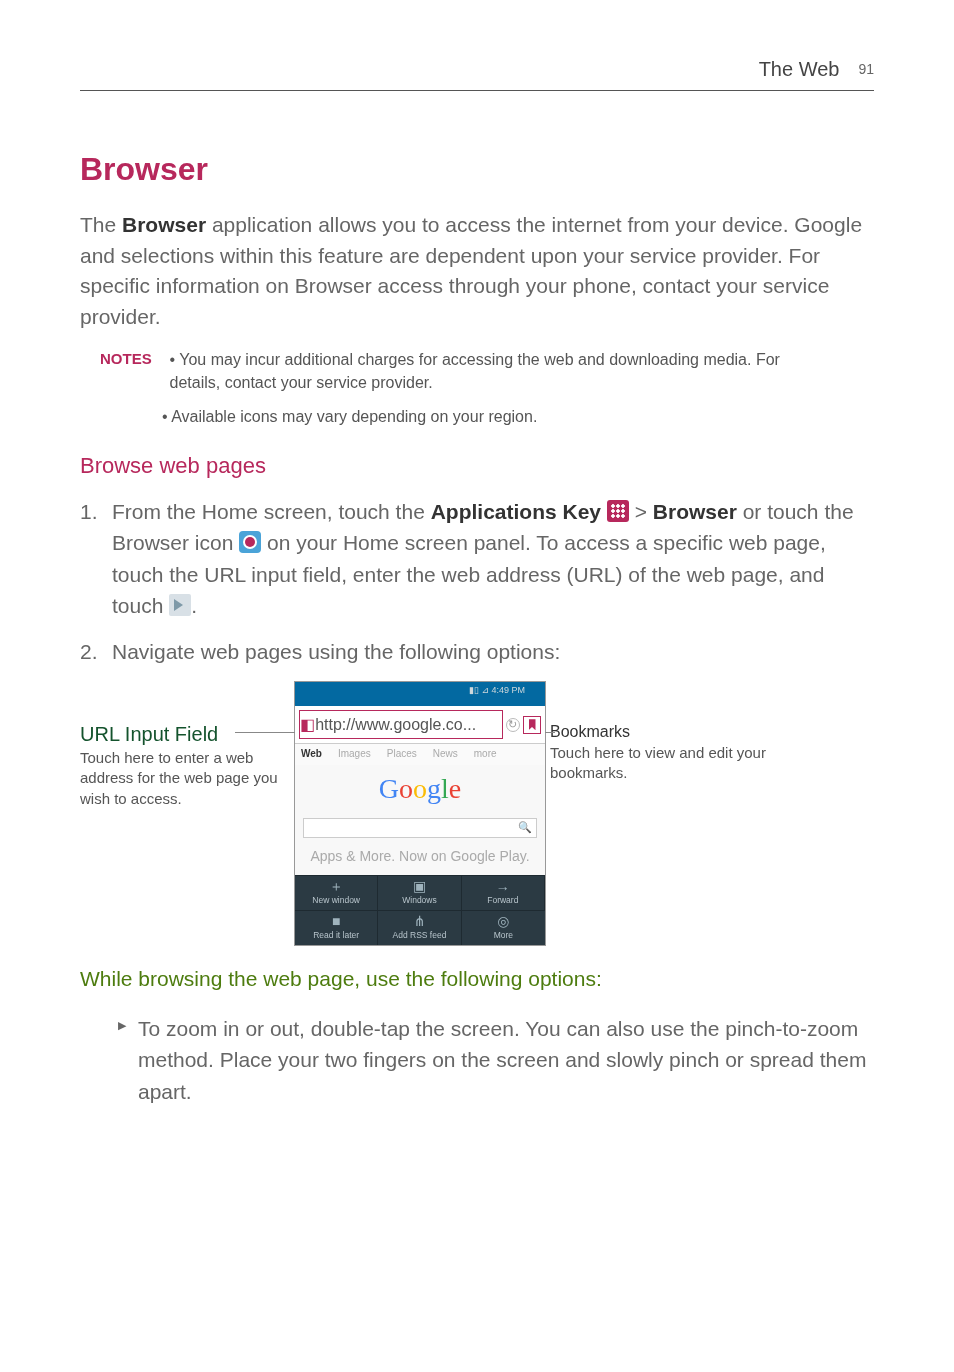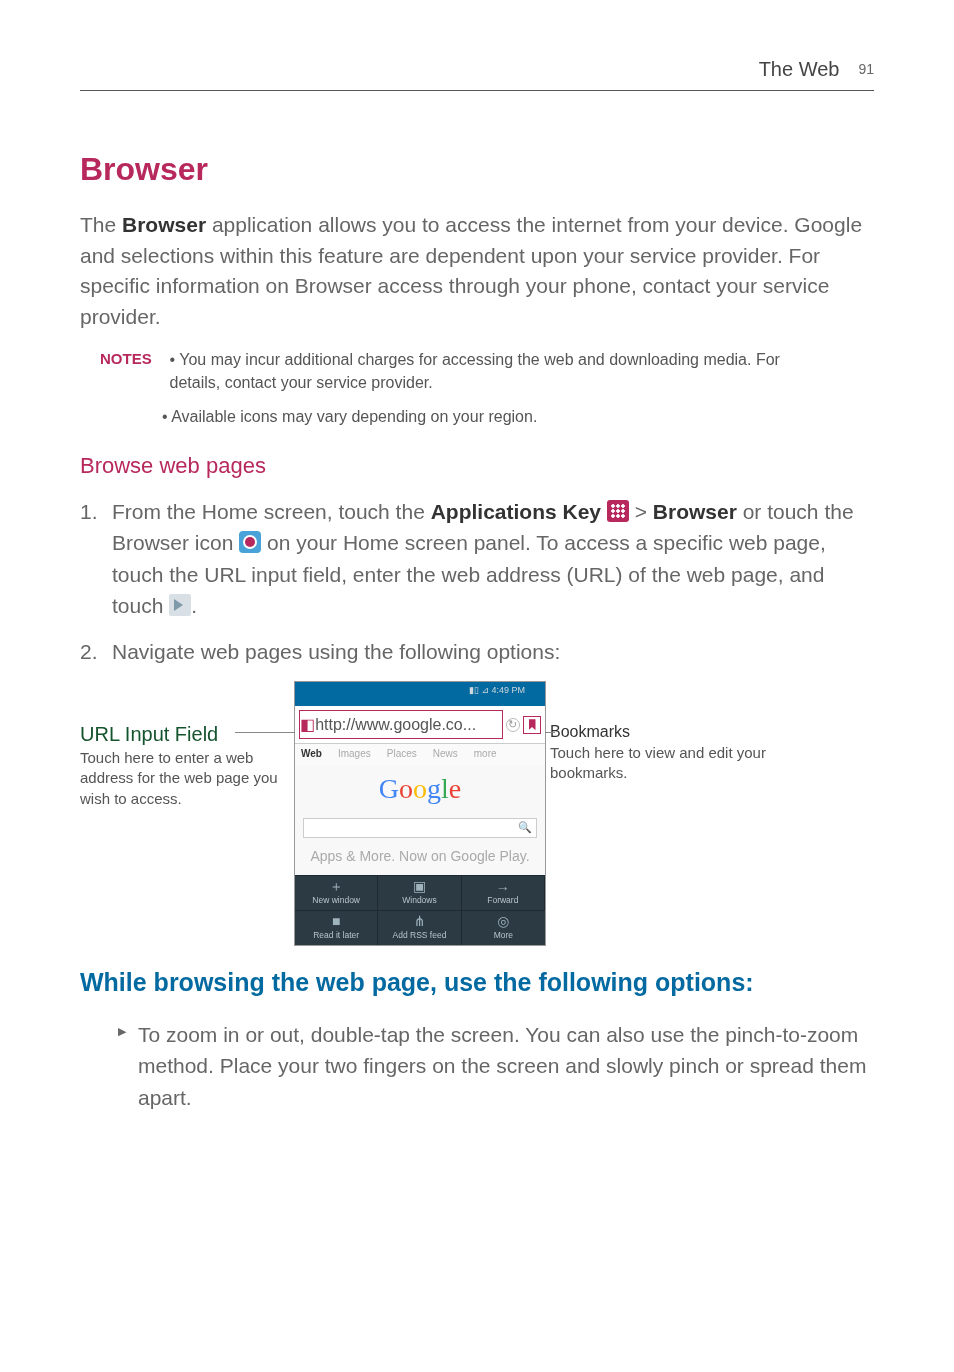--- a/index.html
+++ b/index.html
@@ -128,21 +128,21 @@
   .tabs span:first-child{ color:#333; font-weight:bold;}
   .glogo{ text-align:center; font-size:28px; font-family:Georgia,serif; padding:4px 0 6px 0;}
   .glogo .b{color:#4285F4;} .glogo .r{color:#EA4335;} .glogo .y{color:#FBBC05;} .glogo .g{color:#34A853;}
   .searchbox{ margin:3px 8px 6px 8px; border:1px solid #ccc; height:20px; background:#fff; position:relative;}
   .searchbox::after{content:"🔍"; position:absolute; right:4px; top:1px; font-size:11px; color:#69a; filter:grayscale(0.4);}
   .appsline{ text-align:center; font-size:14px; color:#aaa; padding:2px 0 8px 0;}
   .menubar{ background:#2b3a43; display:grid; grid-template-columns:repeat(3,1fr); color:#b8c5cc; font-size:8.5px; text-align:center;}
   .menubar .cell{ padding:3px 0 4px 0; border-right:1px solid #1e2a31; border-top:1px solid #1e2a31;}
   .menubar .cell:last-child{border-right:none;}
   .menubar .ico{ font-size:14px; display:block; line-height:1; margin-bottom:1px; color:#9fb3bd;}
-  .post-fig{ margin-bottom:18px; margin-top:-2px; font-weight:700; color:#0369a1; font-size:25px;}
+  .post-fig{ margin-bottom:18px; margin-top:-2px; font-weight:400; color:#4d7c0f; font-size:21px;}
   ul.opts{ list-style:none; margin-left:38px; font-weight:300; color:#666; font-size:21px;}
   ul.opts > li{ position:relative; padding-left:20px; margin-bottom:18px; line-height:1.5;}
   ul.opts > li::before{
     content:"▶"; position:absolute; left:0; top:4px; font-size:11px; color:#666;
   }
 </style>
 </head>
 <body>
 
 <div class="page">

